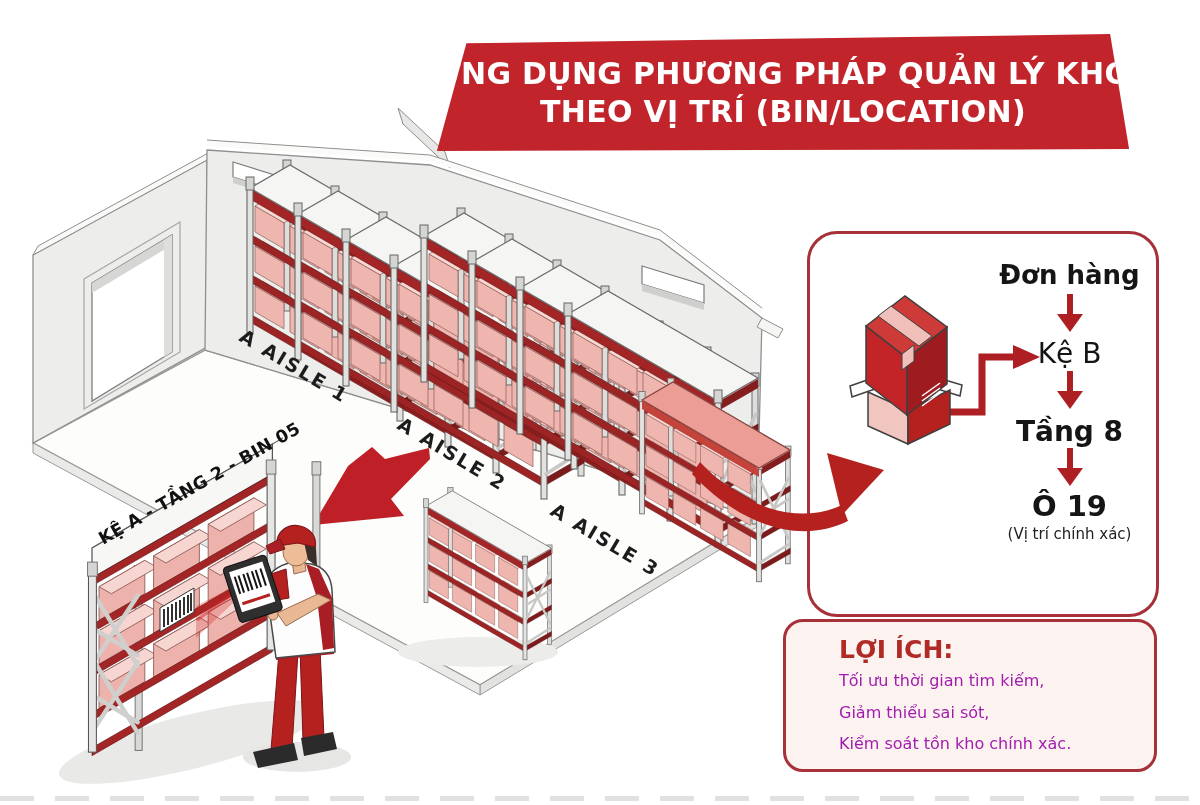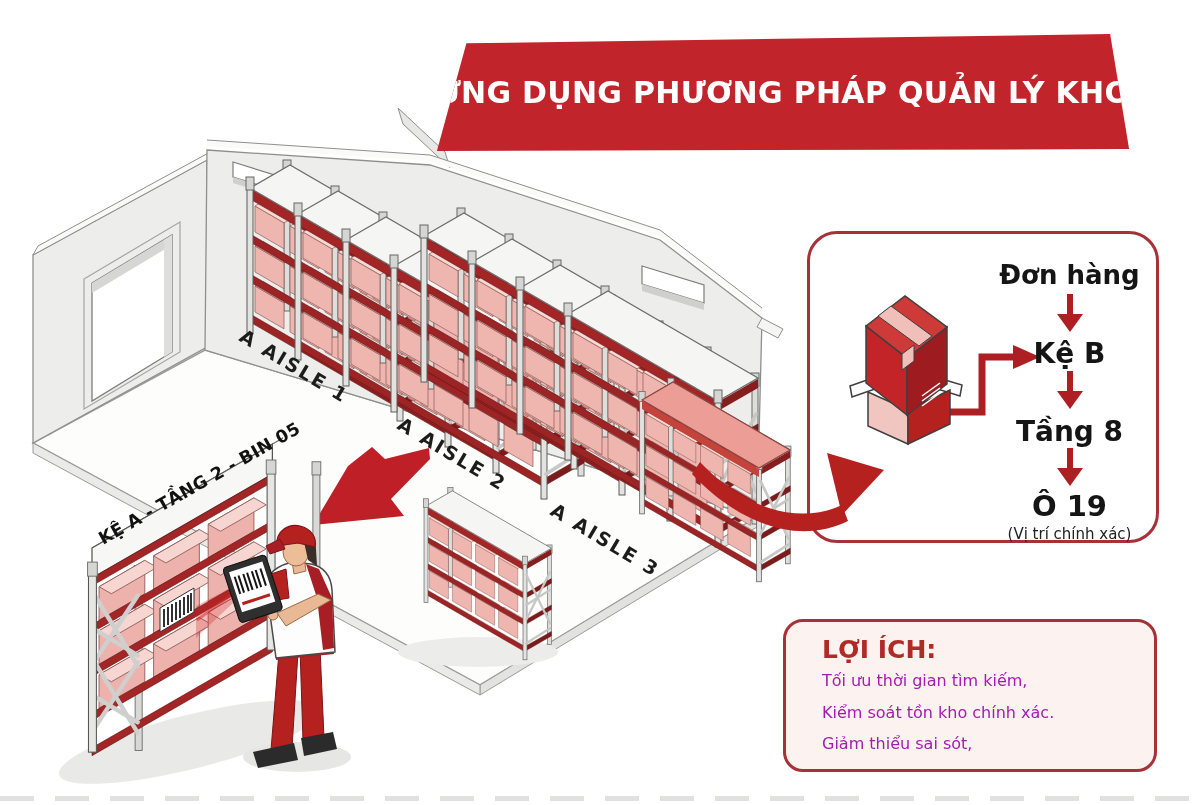--- a/index.html
+++ b/index.html
@@ -10,35 +10,35 @@
   .banner{position:absolute;left:432px;top:31px;width:702px;height:123px;z-index:5;
           background:#c1242b;
           clip-path:polygon(4.9% 10%,96.6% 2.5%,99.3% 96%,0.7% 97.5%);
           display:flex;flex-direction:column;justify-content:center;align-items:center;}
   .banner .bl{color:#fff;font-weight:bold;font-size:30px;line-height:38px;letter-spacing:.3px;
               text-align:center;white-space:nowrap;}
   
   .scene{position:absolute;left:0;top:0;z-index:1;}
   .swoosh{position:absolute;left:630px;top:425px;z-index:6;pointer-events:none;}
   
-  .panel{position:absolute;left:807px;top:231px;width:352px;height:312px;z-index:4;
+  .panel{position:absolute;left:807px;top:231px;width:352px;height:386px;z-index:4;
          box-sizing:border-box;border:3.5px solid #a63138;border-radius:30px;background:#fff;}
   .panel-art{position:absolute;left:0;top:0;}
   .fi{position:absolute;left:172px;width:175px;text-align:center;color:#151515;white-space:nowrap;}
   .f-title{top:26px;font-size:26px;font-weight:bold;}
-  .f-step1{top:103px;font-size:28px;font-weight:bold;}
+  .f-step1{top:103px;font-size:28px;font-weight:normal;}
   .f-step2{top:181px;font-size:28px;font-weight:bold;}
   .f-step3{top:255px;font-size:29px;font-weight:bold;}
   .f-note{top:291px;font-size:15px;color:#222;}
   .f-arrow{position:absolute;left:247px;width:26px;height:38px;}
   .fa1{top:60px}.fa2{top:137px}.fa3{top:214px}
   
   .benefits{position:absolute;left:783px;top:619px;width:374px;height:153px;z-index:4;
             box-sizing:border-box;border:3px solid #a63138;border-radius:20px;background:#fcf3f0;
-            padding:13px 10px 0 36px;}
+            padding:13px 10px 0 53px;}
   .b-title{color:#b02a26;font-weight:bold;font-size:25px;line-height:30px;}
   .b-line{color:#a21caf;font-size:16px;line-height:31.5px;white-space:nowrap;}
   
   .torn{position:absolute;left:0;top:796px;width:1200px;height:5px;z-index:7;opacity:.55;
         background:repeating-linear-gradient(90deg,#c9c9c7 0 34px,transparent 34px 55px);
         filter:blur(.6px);}
 </style>
 </head>
 <body>
 
@@ -288,20 +288,21 @@
     </g>
   </svg>
 
   <svg class="swoosh" width="270" height="145" viewBox="0 0 270 145">
     <path d="M70,37 C115,85 170,100 212,80 L218,96 C165,122 105,95 62,49 Z" fill="#b5211f"></path>
     <polygon points="254,45 197,28 212,90" fill="#b5211f"></polygon>
   </svg>
 
   <div class="banner">
     <div class="bl">ỨNG DỤNG PHƯƠNG PHÁP QUẢN LÝ KHO</div>
+    <div class="bl">THEO VỊ TRÍ (BIN/LOCATION)</div>
   </div>
 
   <div class="panel">
     <svg class="panel-art" width="345" height="315" viewBox="0 0 345 315">
 
       <path d="M133,178 L172,178 L172,123 L203,123" fill="none" stroke="#ae1f23" stroke-width="7"></path>
       <polygon points="203,111 230,123 203,135" fill="#ae1f23"></polygon>
 
       <polygon points="40,152 88,135 88,147 42,163" fill="#fdfdfd" stroke="#3f3f3f" stroke-width="1.5"></polygon>
       <polygon points="108,138 152,151 150,162 108,149" fill="#fdfdfd" stroke="#3f3f3f" stroke-width="1.5"></polygon>
@@ -335,18 +336,18 @@
       <rect x="10" y="0" width="6" height="22" fill="#ae1f23"></rect>
         <polygon points="0,20 26,20 13,38" fill="#ae1f23"></polygon>
     </svg>
     <div class="fi f-step3">Ô 19</div>
     <div class="fi f-note">(Vị trí chính xác)</div>
   </div>
 
   <div class="benefits">
     <div class="b-title">LỢI ÍCH:</div>
     <div class="b-line">Tối ưu thời gian tìm kiếm,</div>
+    <div class="b-line">Giảm thiểu sai sót,</div>
     <div class="b-line">Kiểm soát tồn kho chính xác.</div>
-    <div class="b-line">Giảm thiểu sai sót,</div>
   </div>
 
   <div class="torn"></div>
 </div>
 
 </body></html>

